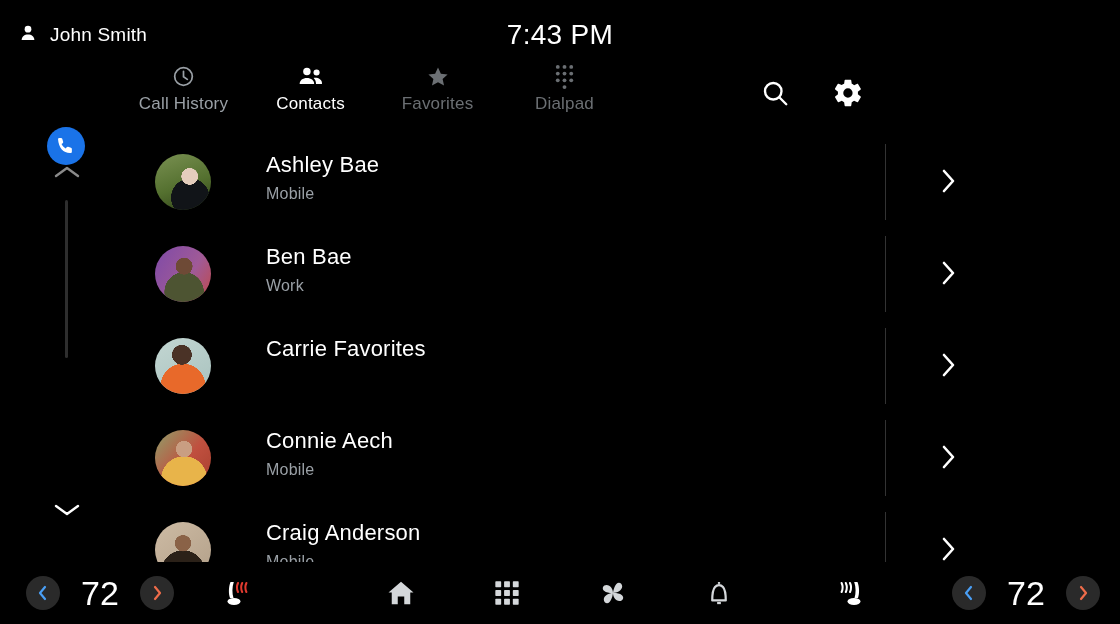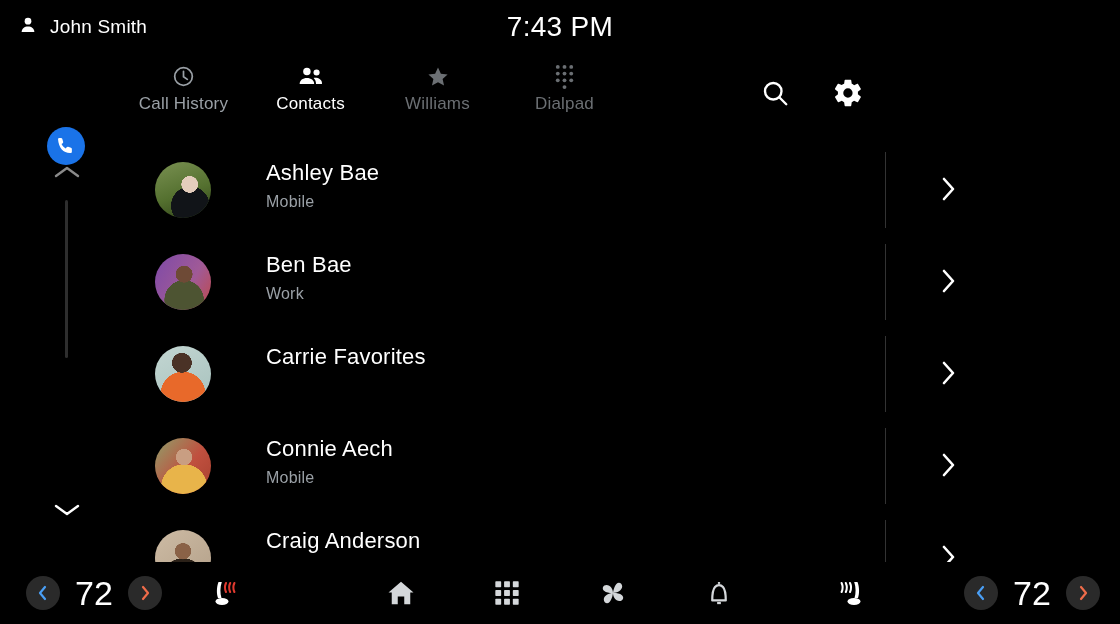--- a/index.html
+++ b/index.html
@@ -6,21 +6,21 @@
   html, body {
     width: 1120px; height: 624px;
     background: #000;
     font-family: "Liberation Sans", sans-serif;
     overflow: hidden;
   }
   #app { position: relative; width: 1120px; height: 624px; background: #000; }
 
   
   .statusbar {
-    position: absolute; top: 0; left: 0; width: 1120px; height: 54px;
+    position: absolute; top: 8px; left: 0; width: 1120px; height: 54px;
     display: flex; align-items: center; color: #fff;
   }
   .sb-left { display: flex; align-items: center; gap: 12px; margin-left: 18px; }
   .sb-user-name { font-size: 19px; color: #fff; letter-spacing: .2px; }
   .sb-center {
     position: absolute; left: 0; right: 0; top: 0; height: 54px;
     display: flex; align-items: center; justify-content: center;
     pointer-events: none;
   }
   .sb-clock { font-size: 28px; color: #fff; letter-spacing: .3px; }
@@ -72,21 +72,21 @@
     position: absolute; left: 8px; top: 26px; width: 30px; height: 22px; cursor: pointer;
   }
   .rail-chevron-down {
     position: absolute; left: 8px; top: 364px; width: 30px; height: 22px; cursor: pointer;
   }
   .rail-track {
     position: absolute; left: 21px; top: 64px; width: 3px; height: 158px;
     background: #2e2e2e; border-radius: 2px; cursor: pointer;
   }
 
-  .rows { position: absolute; left: 0; top: 8px; width: 1072px; }
+  .rows { position: absolute; left: 0; top: 0; width: 1072px; }
   .row {
     position: relative; height: 92px; width: 1120px;
     display: flex; align-items: center; cursor: pointer;
   }
   .avatar {
     position: absolute; left: 155px; width: 56px; height: 56px;
     border-radius: 50%; overflow: hidden; top: 18px;
   }
   .avatar .av-inner { width: 100%; height: 100%; }
   .row-text { position: absolute; left: 266px; top: 14px; }
@@ -100,21 +100,21 @@
     position: absolute; left: 938px; top: 30px; width: 24px; height: 32px;
   }
 
   
   .navbar {
     position: absolute; left: 0; bottom: 0; width: 1120px; height: 62px;
     background: #000;
     display: flex; align-items: center;
   }
   .climate {
-    display: flex; align-items: center; gap: 6px;
+    display: flex; align-items: center; gap: 12px;
   }
   .clim-btn {
     width: 34px; height: 34px; border-radius: 50%;
     background: #2a2a2a;
     display: flex; align-items: center; justify-content: center;
     cursor: pointer; font-size: 20px; line-height: 1;
   }
   .clim-btn.left { color: #4a9ff5; }
   .clim-btn.right { color: #ef6c4a; }
   .clim-temp { font-size: 34px; color: #fff; font-weight: 300; min-width: 56px; text-align: center; letter-spacing: 0px; }
@@ -180,21 +180,21 @@
         </span>
         <span class="tlabel">Contacts</span>
       </div>
 
       <div class="tab dim">
         <span class="ticon">
           <svg width="24" height="23" viewBox="0 0 24 24" fill="#6b6f73">
             <path d="M12 2.6 L15 9.1 L22 9.9 L16.8 14.6 L18.3 21.5 L12 18 L5.7 21.5 L7.2 14.6 L2 9.9 L9 9.1 Z"></path>
           </svg>
         </span>
-        <span class="tlabel">Williams</span>
+        <span class="tlabel">Favorites</span>
       </div>
 
       <div class="tab dim">
         <span class="ticon">
           <svg width="23" height="25" viewBox="0 0 20 26" fill="#6b6f73">
             <circle cx="3" cy="3" r="2"></circle>
               <circle cx="10" cy="3" r="2"></circle>
               <circle cx="17" cy="3" r="2"></circle>
             <circle cx="3" cy="10" r="2"></circle>
               <circle cx="10" cy="10" r="2"></circle>

